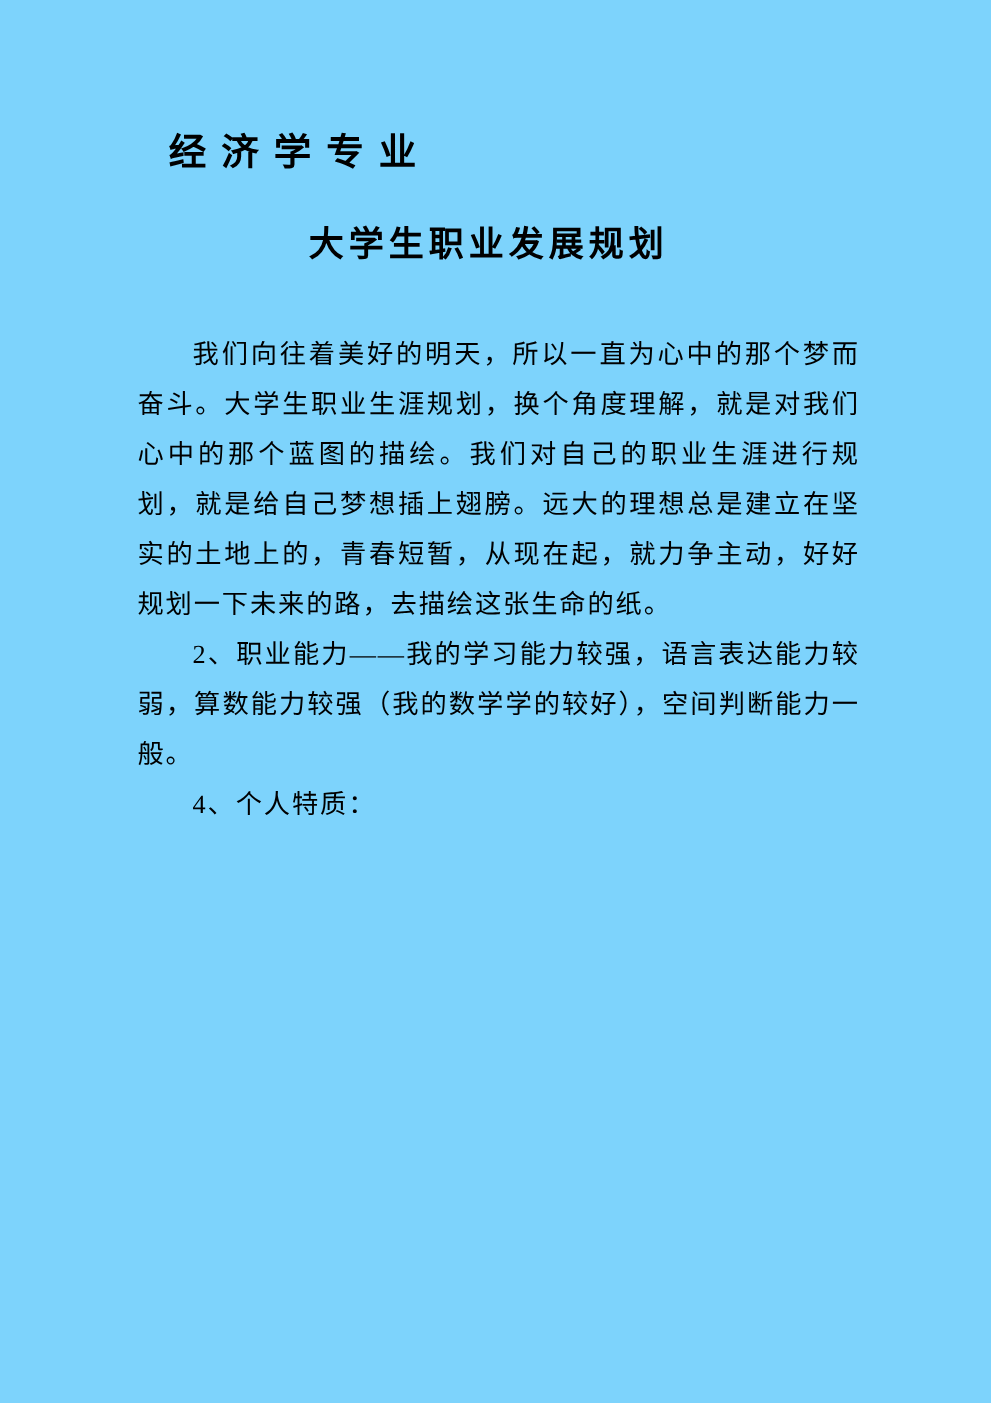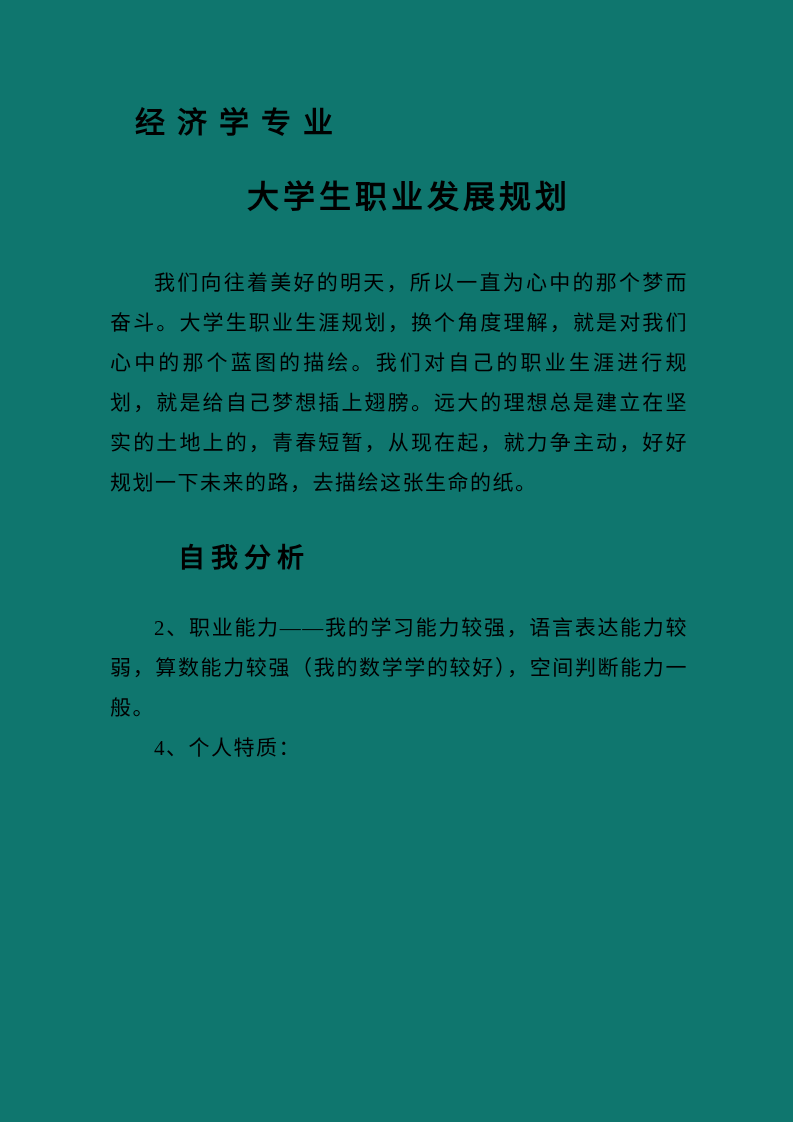--- a/index.html
+++ b/index.html
@@ -5,38 +5,38 @@
   html, body {
     margin: 0;
     padding: 0;
     background: #ffffff;
   }
   .page {
     position: relative;
     width: 793px;
     height: 1122px;
     margin: 0 auto;
-    background: #0f766e;
+    background: #7dd3fc;
     color: #000000;
     font-family: "Liberation Serif", "DejaVu Serif", serif;
     box-sizing: border-box;
     padding: 105px 105px 0 110px;
     overflow: hidden;
   }
   .title-1 {
     margin: 0 0 0 25px;
     font-size: 30px;
     line-height: 36px;
     font-weight: bold;
     letter-spacing: 12px;
     white-space: nowrap;
   }
   .title-2 {
     margin: 38px 0 0 137px;
-    font-size: 32px;
+    font-size: 28px;
     line-height: 36px;
     font-weight: bold;
     letter-spacing: 4px;
     white-space: nowrap;
   }
   .body-text {
     font-size: 21px;
     line-height: 40px;
     letter-spacing: 1.5px;
     text-align: justify;
@@ -65,20 +65,19 @@
 <body>
 
 <div class="page">
 
   <h1 class="title-1">经济学专业</h1>
 
   <h1 class="title-2">大学生职业发展规划</h1>
 
   <p class="body-text intro">我们向往着美好的明天，所以一直为心中的那个梦而奋斗。大学生职业生涯规划，换个角度理解，就是对我们心中的那个蓝图的描绘。我们对自己的职业生涯进行规划，就是给自己梦想插上翅膀。远大的理想总是建立在坚实的土地上的，青春短暂，从现在起，就力争主动，好好规划一下未来的路，去描绘这张生命的纸。</p>
 
-  <h2 class="section-heading">自我分析</h2>
 
 
   <p class="body-text list-item">2、职业能力——我的学习能力较强，语言表达能力较弱，算数能力较强（我的数学学的较好），空间判断能力一般。</p>
 
   <p class="body-text list-item">4、个人特质：</p>
 
 </div>
 
 </body></html>

